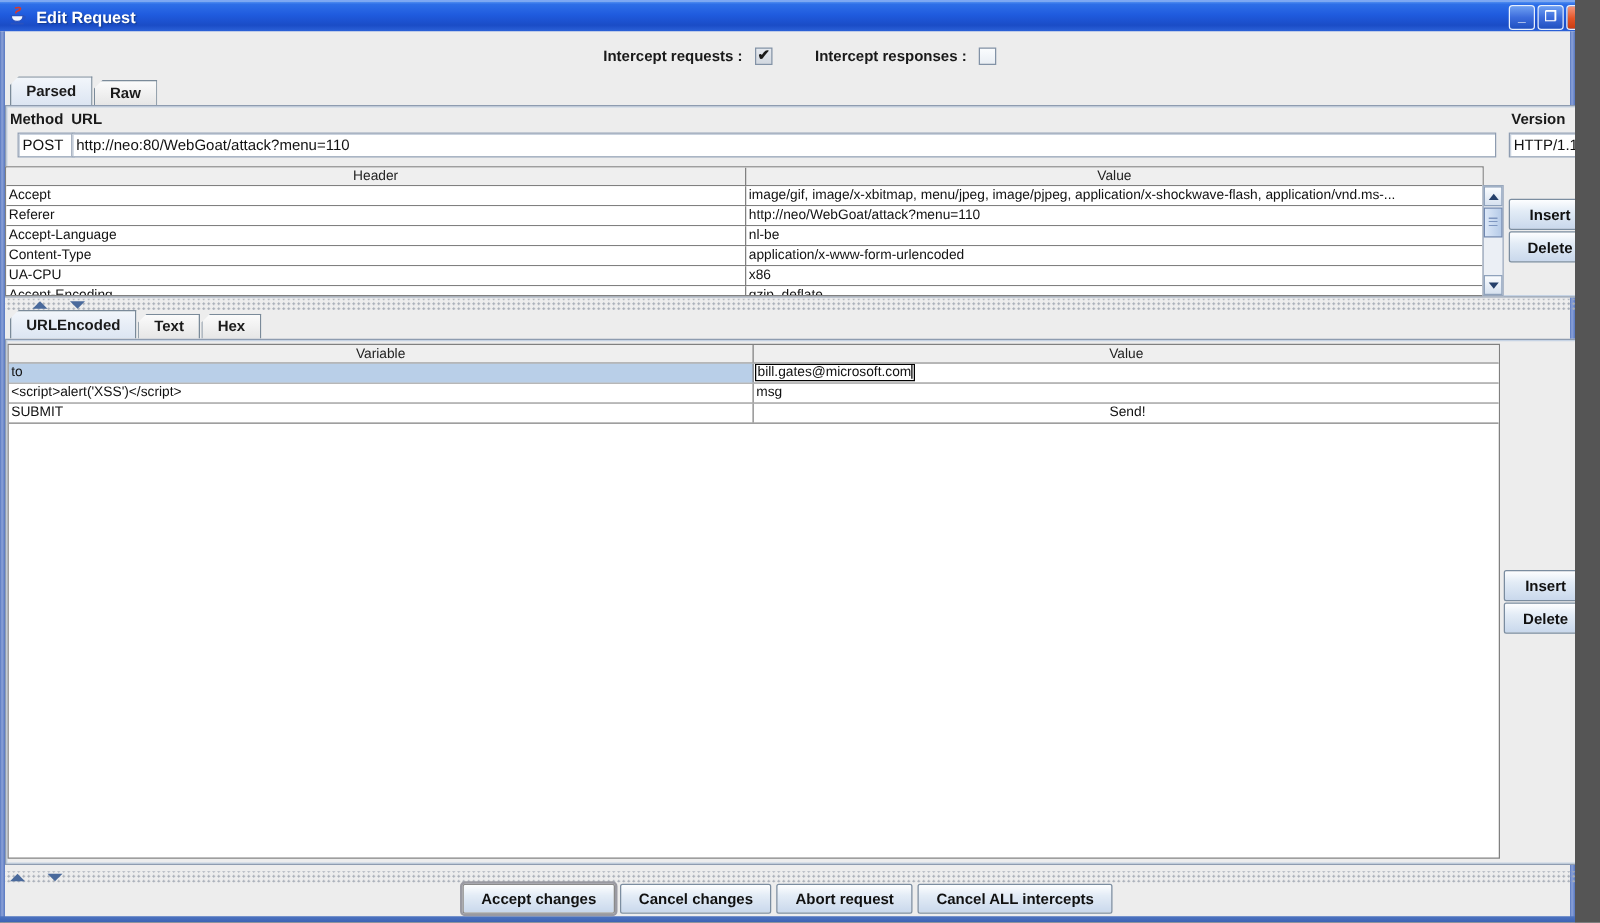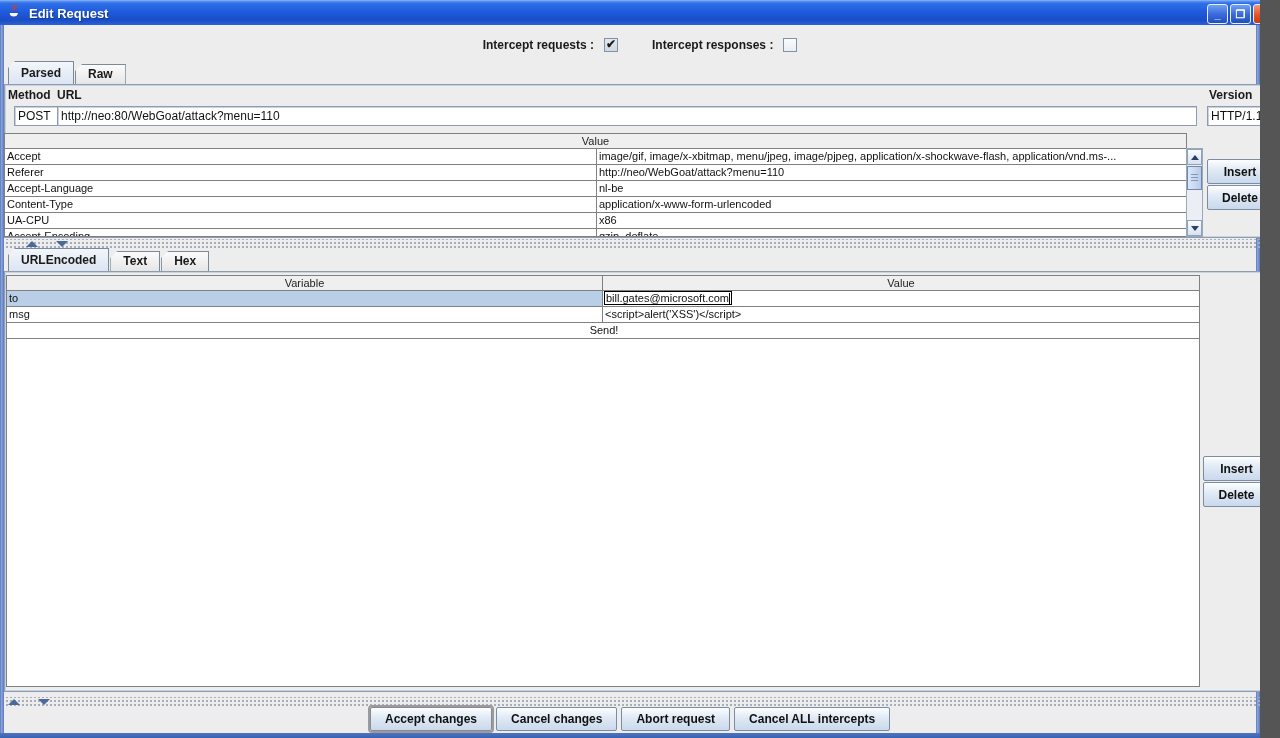--- a/index.html
+++ b/index.html
@@ -151,20 +151,21 @@
   <div class="lbl" style="left:8px; top:88px;">Method</div>
   <div class="lbl" style="left:57px; top:88px;">URL</div>
   <div class="lbl" style="left:1209px; top:88px;">Version</div>
 
   <div class="tfield" style="left:14px; top:106px; width:46px;">POST</div>
   <div class="tfield" style="left:57px; top:106px; width:1140px;">http://neo:80/WebGoat/attack?menu=110</div>
   <div class="tfield" style="left:1207px; top:106px; width:65px;">HTTP/1.1</div>
 
   <div class="jtable" style="left:4px; top:133px; width:1183px; height:104px;">
     <div class="trow header">
+      <div class="tcell" style="width:592px;">Header</div>
       <div class="tcell" style="flex:1;">Value</div>
     </div>
     <div id="headers-table-body">
         <div class="trow">
           <div class="tcell" style="width: 592px;">Accept</div>
           <div class="tcell" style="flex: 1 1 0%;">image/gif, image/x-xbitmap, menu/jpeg, image/pjpeg, application/x-shockwave-flash, application/vnd.ms-...</div>
         </div>
         <div class="trow">
           <div class="tcell" style="width: 592px;">Referer</div>
           <div class="tcell" style="flex: 1 1 0%;">http://neo/WebGoat/attack?menu=110</div>
@@ -217,24 +218,25 @@
     <div class="trow header">
       <div class="tcell" style="width:596px;">Variable</div>
       <div class="tcell" style="flex:1;">Value</div>
     </div>
     <div id="params-table-body">
         <div class="trow selected">
           <div class="tcell varcell" style="width: 596px;">to</div>
           <div class="tcell" style="flex: 1 1 0%;"><span class="editorbox">bill.gates@microsoft.com<span class="caret"></span></span></div>
         </div>
         <div class="trow">
+          <div class="tcell" style="flex: 1 1 0%;">&lt;script&gt;alert('XSS')&lt;/script&gt;</div>
           <div class="tcell varcell" style="width: 596px;">msg</div>
-          <div class="tcell" style="flex: 1 1 0%;">&lt;script&gt;alert('XSS')&lt;/script&gt;</div>
-        </div>
-        <div class="trow">
+        </div>
+        <div class="trow">
+          <div class="tcell varcell" style="width: 596px;">SUBMIT</div>
           <div class="tcell" style="flex: 1 1 0%; text-align: center;">Send!</div>
         </div>
       </div>
   </div>
 
   <button class="jbutton" style="left:1203px; top:456px; width:67px;">Insert</button>
   <button class="jbutton" style="left:1203px; top:482px; width:67px;">Delete</button>
 
   <div class="divider" style="left:4px; top:697px; width:1272px;">
     <span class="tri-up" style="left:4px;"></span>

